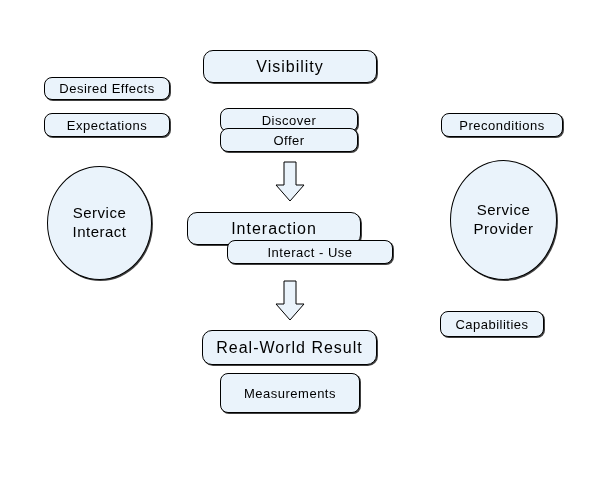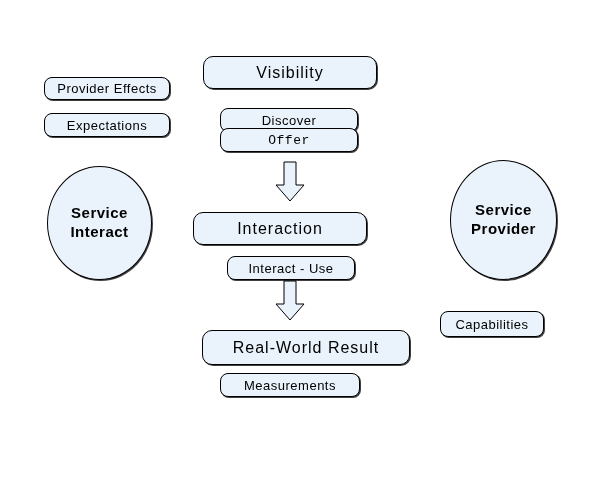--- a/index.html
+++ b/index.html
@@ -36,65 +36,65 @@
     border-radius: 10px;
     font-size: 16px;
     letter-spacing: 1px;
   }
   .ellipse {
     border-radius: 50%;
     font-size: 15px;
     letter-spacing: 0.5px;
     line-height: 1.25;
     white-space: normal;
-    font-weight: bold;
   }
   .arrow {
     position: absolute;
     display: block;
   }
 </style>
 </head>
 <body>
 
 <div class="canvas">
 
-  <div class="node rect-small" style="left:44px; top:77px; width:126px; height:23px;">Provider Effects</div>
+  <div class="node rect-small" style="left:44px; top:77px; width:126px; height:23px;">Desired Effects</div>
 
   <div class="node rect-small" style="left:44px; top:113px; width:126px; height:24px;">Expectations</div>
 
   <div class="node ellipse" style="left:47px; top:166px; width:105px; height:114px;">
     <div>
       <span>Service</span><br>
       <span>Interact</span>
     </div>
   </div>
 
-  <div class="node rect-large" style="left:203px; top:56px; width:174px; height:33px;">Visibility</div>
+  <div class="node rect-large" style="left:203px; top:50px; width:174px; height:33px;">Visibility</div>
 
   <div class="node rect-small" style="left:220px; top:108px; width:138px; height:24px;">Discover</div>
 
-  <div class="node rect-small" style="left:220px; top:128px; width:138px; height:24px;font-family:Liberation Mono, monospace;">Offer</div>
+  <div class="node rect-small" style="left:220px; top:128px; width:138px; height:24px;">Offer</div>
 
   <svg class="arrow" style="left:275px; top:161px;" width="30" height="42" viewBox="0 0 30 42">
     <polygon points="9,1 21,1 21,24 29,24 15,40 1,24 9,24" fill="#eaf3fb" stroke="#000000" stroke-width="1"></polygon>
   </svg>
 
-  <div class="node rect-large" style="left:193px; top:212px; width:174px; height:33px;">Interaction</div>
+  <div class="node rect-large" style="left:187px; top:212px; width:174px; height:33px;">Interaction</div>
 
-  <div class="node rect-small" style="left:227px; top:256px; width:128px; height:24px;">Interact - Use</div>
+  <div class="node rect-small" style="left:227px; top:240px; width:166px; height:24px;">Interact - Use</div>
 
   <svg class="arrow" style="left:275px; top:280px;" width="30" height="42" viewBox="0 0 30 42">
     <polygon points="9,1 21,1 21,24 29,24 15,40 1,24 9,24" fill="#eaf3fb" stroke="#000000" stroke-width="1"></polygon>
   </svg>
 
-  <div class="node rect-large" style="left:202px; top:330px; width:208px; height:35px;">Real-World Result</div>
+  <div class="node rect-large" style="left:202px; top:330px; width:175px; height:35px;">Real-World Result</div>
 
-  <div class="node rect-small" style="left:220px; top:373px; width:140px; height:24px;">Measurements</div>
+  <div class="node rect-small" style="left:220px; top:373px; width:140px; height:40px;">Measurements</div>
 
+  <div class="node rect-small" style="left:441px; top:113px; width:122px; height:24px;">Preconditions</div>
 
   <div class="node ellipse" style="left:450px; top:160px; width:107px; height:120px;">
     <div>
       <span>Service</span><br>
       <span>Provider</span>
     </div>
   </div>
 
   <div class="node rect-small" style="left:440px; top:311px; width:104px; height:26px;">Capabilities</div>
 

